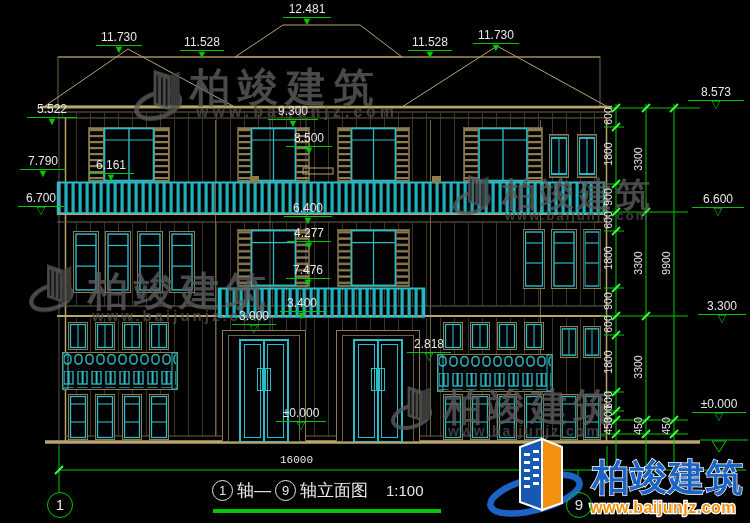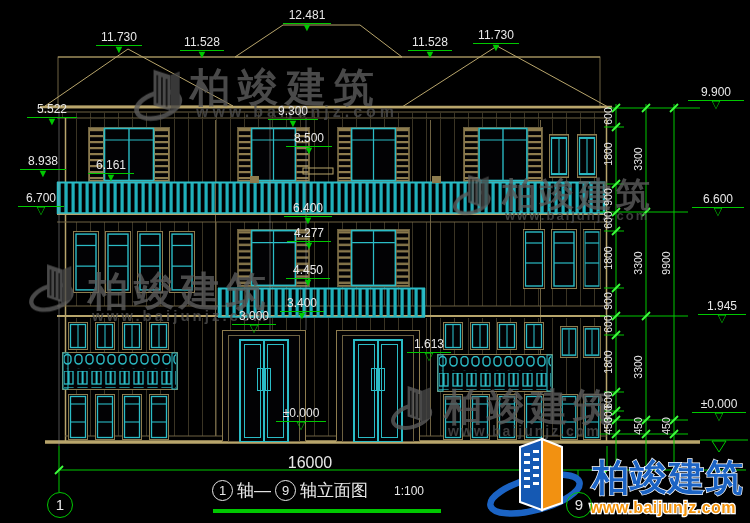--- a/index.html
+++ b/index.html
@@ -16,30 +16,30 @@
   
   .elev{position:absolute;border-bottom:1.2px solid #00c800;color:#e8e8e8;font-size:12px;
         line-height:14px;height:15px;text-align:center;white-space:nowrap;}
   .elev::after{position:absolute;top:13px;left:50%;transform:translateX(-50%);
         color:#00c800;font-size:11px;line-height:12px;}
   .elev.f::after{content:"▼";}
   .elev.o::after{content:"▽";}
   
   .vd{position:absolute;width:44px;text-align:center;transform:rotate(-90deg);
       color:#e8e8e8;font-size:10.5px;line-height:12px;white-space:nowrap;}
-  .hd{position:absolute;color:#e8e8e8;font-size:16px;text-align:center;}
+  .hd{position:absolute;color:#e8e8e8;font-size:11px;font-family:Liberation Mono, monospace;}
   
   .bub{position:absolute;width:24px;height:24px;border:1.6px solid #00c800;border-radius:50%;
        color:#e8e8e8;font-size:15px;line-height:24px;text-align:center;}
   
   #title{position:absolute;left:212px;top:479px;display:flex;align-items:center;gap:4px;
          color:#e8e8e8;font-size:17px;white-space:nowrap;}
   .bubs{display:inline-block;width:19px;height:19px;border:1.3px solid #e8e8e8;border-radius:50%;
         font-size:13px;line-height:19px;text-align:center;}
-  #title-scale{margin-left:22px;font-size:12px;text-align:center;}
+  #title-scale{margin-left:14px;font-size:15px;text-align:center;}
   #title-underline{position:absolute;left:213px;top:509px;width:228px;height:3.5px;background:#00c800;}
   
   .wm-name{position:absolute;color:#5c5c5c;font-weight:bold;opacity:.8;white-space:nowrap;}
   .wm-url{position:absolute;color:#4e4e4e;font-weight:bold;opacity:.8;white-space:nowrap;}
 </style>
 </head>
 <body>
 
 <div id="stage">
 
@@ -290,42 +290,42 @@
 <div class="wm-url" style="left:196px;top:103px;font-size:16px;letter-spacing:4px;">www.baijunjz.com</div>
 <div class="wm-name" style="left:88px;top:264px;font-size:40px;letter-spacing:6px;">柏竣建筑</div>
 <div class="wm-url" style="left:92px;top:307px;font-size:15px;letter-spacing:3px;">www.baijunjz.com</div>
 <div class="wm-name" style="left:502px;top:172px;font-size:34px;letter-spacing:4px;">柏竣建筑</div>
 <div class="wm-url" style="left:505px;top:208px;font-size:13px;letter-spacing:2px;">www.baijunjz.com</div>
 <div class="wm-name" style="left:444px;top:382px;font-size:38px;letter-spacing:5px;">柏竣建筑</div>
 <div class="wm-url" style="left:448px;top:423px;font-size:14px;letter-spacing:2px;">www.baijunjz.com</div>
 
 <div class="elev f" style="left:96px;top:30px;width:46px">11.730</div>
 <div class="elev f" style="left:180px;top:35px;width:44px">11.528</div>
-<div class="elev f" style="left:283px;top:8px;width:48px">12.481</div>
+<div class="elev f" style="left:283px;top:2px;width:48px">12.481</div>
 <div class="elev f" style="left:408px;top:35px;width:44px">11.528</div>
 <div class="elev f" style="left:473px;top:28px;width:46px">11.730</div>
 
 <div class="elev f" style="left:27px;top:102px;width:50px">5.522</div>
-<div class="elev f" style="left:20px;top:154px;width:46px">8.938</div>
+<div class="elev f" style="left:20px;top:154px;width:46px">7.790</div>
 <div class="elev f" style="left:88px;top:158px;width:46px">6.161</div>
 <div class="elev o" style="left:18px;top:191px;width:46px">6.700</div>
 
 <div class="elev f" style="left:268px;top:104px;width:50px">9.300</div>
 <div class="elev f" style="left:286px;top:131px;width:46px">8.500</div>
 <div class="elev f" style="left:284px;top:201px;width:48px">6.400</div>
 <div class="elev f" style="left:287px;top:226px;width:44px">4.277</div>
-<div class="elev f" style="left:286px;top:263px;width:44px">4.450</div>
+<div class="elev f" style="left:286px;top:263px;width:44px">7.476</div>
 <div class="elev f" style="left:280px;top:296px;width:44px">3.400</div>
 <div class="elev o" style="left:232px;top:309px;width:44px">3.000</div>
-<div class="elev o" style="left:407px;top:337px;width:44px">1.613</div>
+<div class="elev o" style="left:407px;top:337px;width:44px">2.818</div>
 <div class="elev o" style="left:276px;top:406px;width:50px">±0.000</div>
 
-<div class="elev o" style="left:688px;top:85px;width:56px">9.900</div>
+<div class="elev o" style="left:688px;top:85px;width:56px">8.573</div>
 <div class="elev o" style="left:692px;top:192px;width:52px">6.600</div>
-<div class="elev o" style="left:698px;top:299px;width:48px">1.945</div>
+<div class="elev o" style="left:698px;top:299px;width:48px">3.300</div>
 <div class="elev o" style="left:692px;top:397px;width:54px">±0.000</div>
 
 <div class="vd" style="left:586px;top:110px">600</div>
 <div class="vd" style="left:586px;top:148px">1800</div>
 <div class="vd" style="left:586px;top:191px">900</div>
 <div class="vd" style="left:586px;top:214px">600</div>
 <div class="vd" style="left:586px;top:252px">1800</div>
 <div class="vd" style="left:586px;top:295px">900</div>
 <div class="vd" style="left:586px;top:318px">600</div>
 <div class="vd" style="left:586px;top:356px">1800</div>

